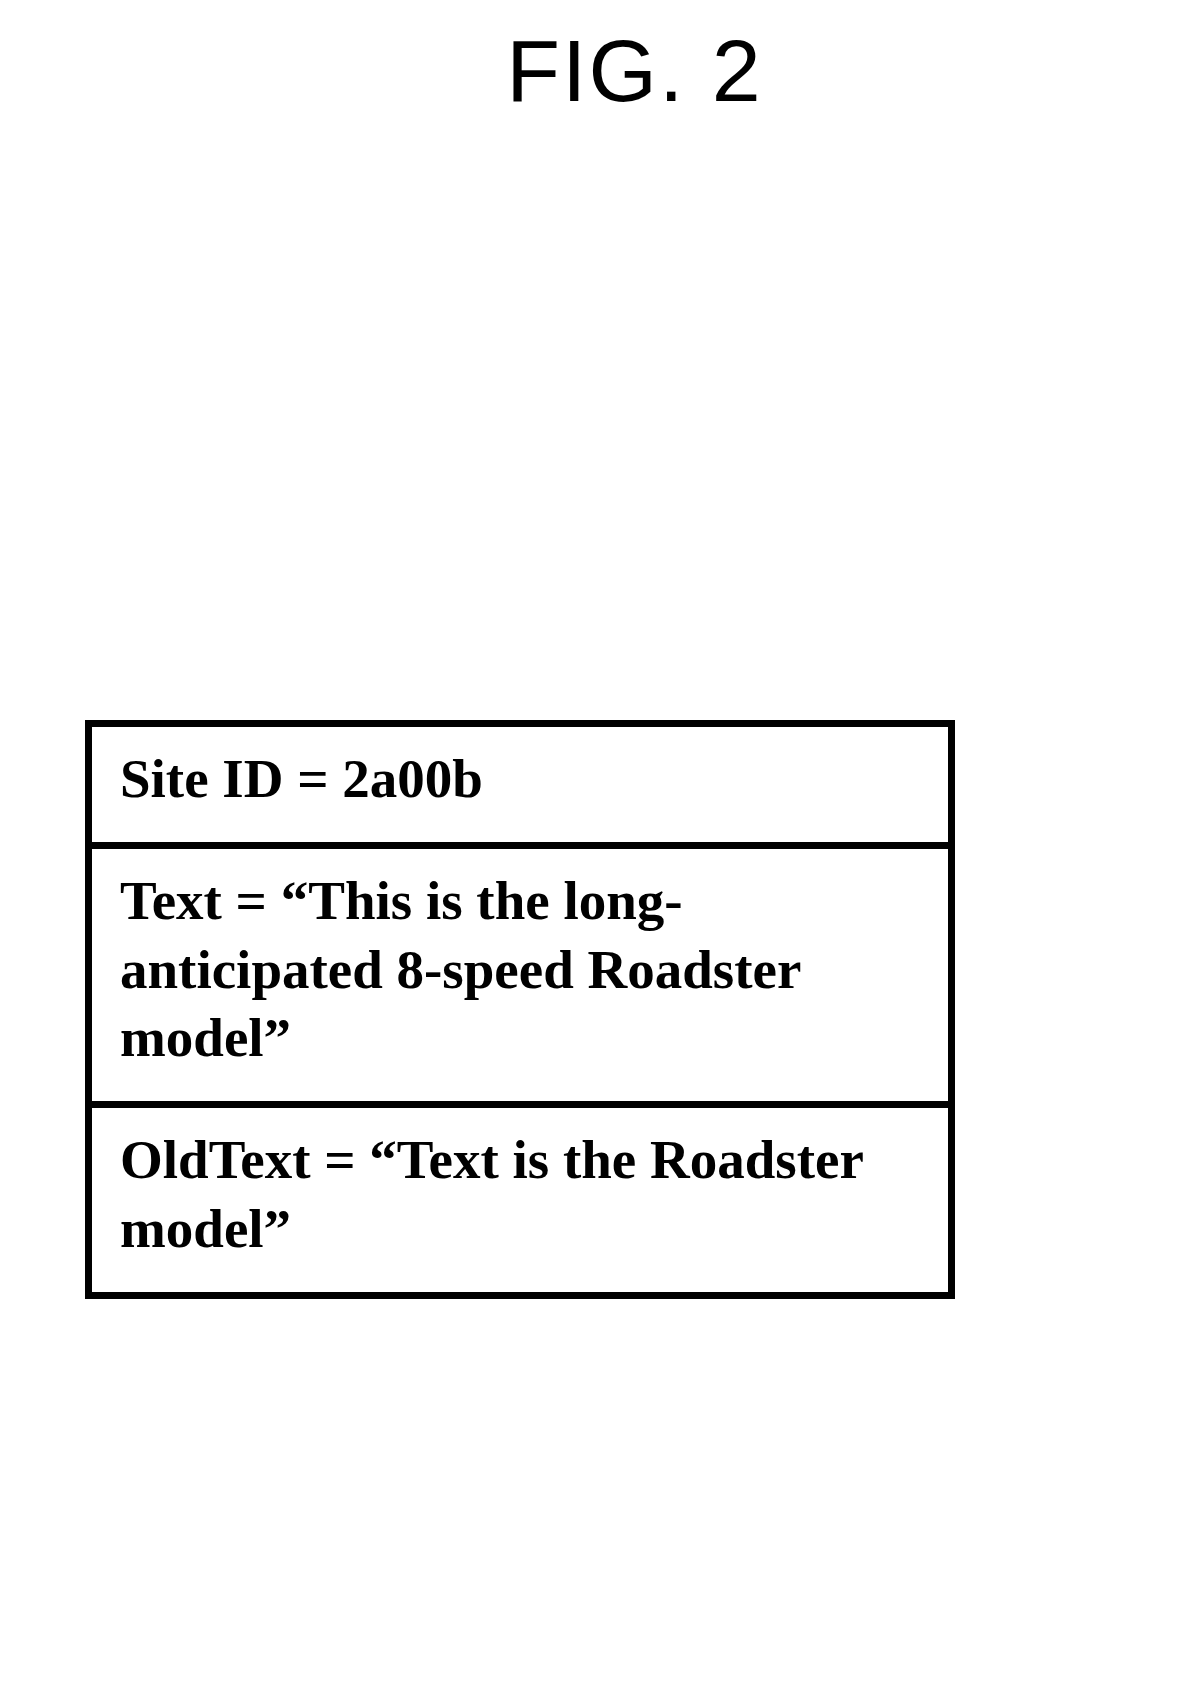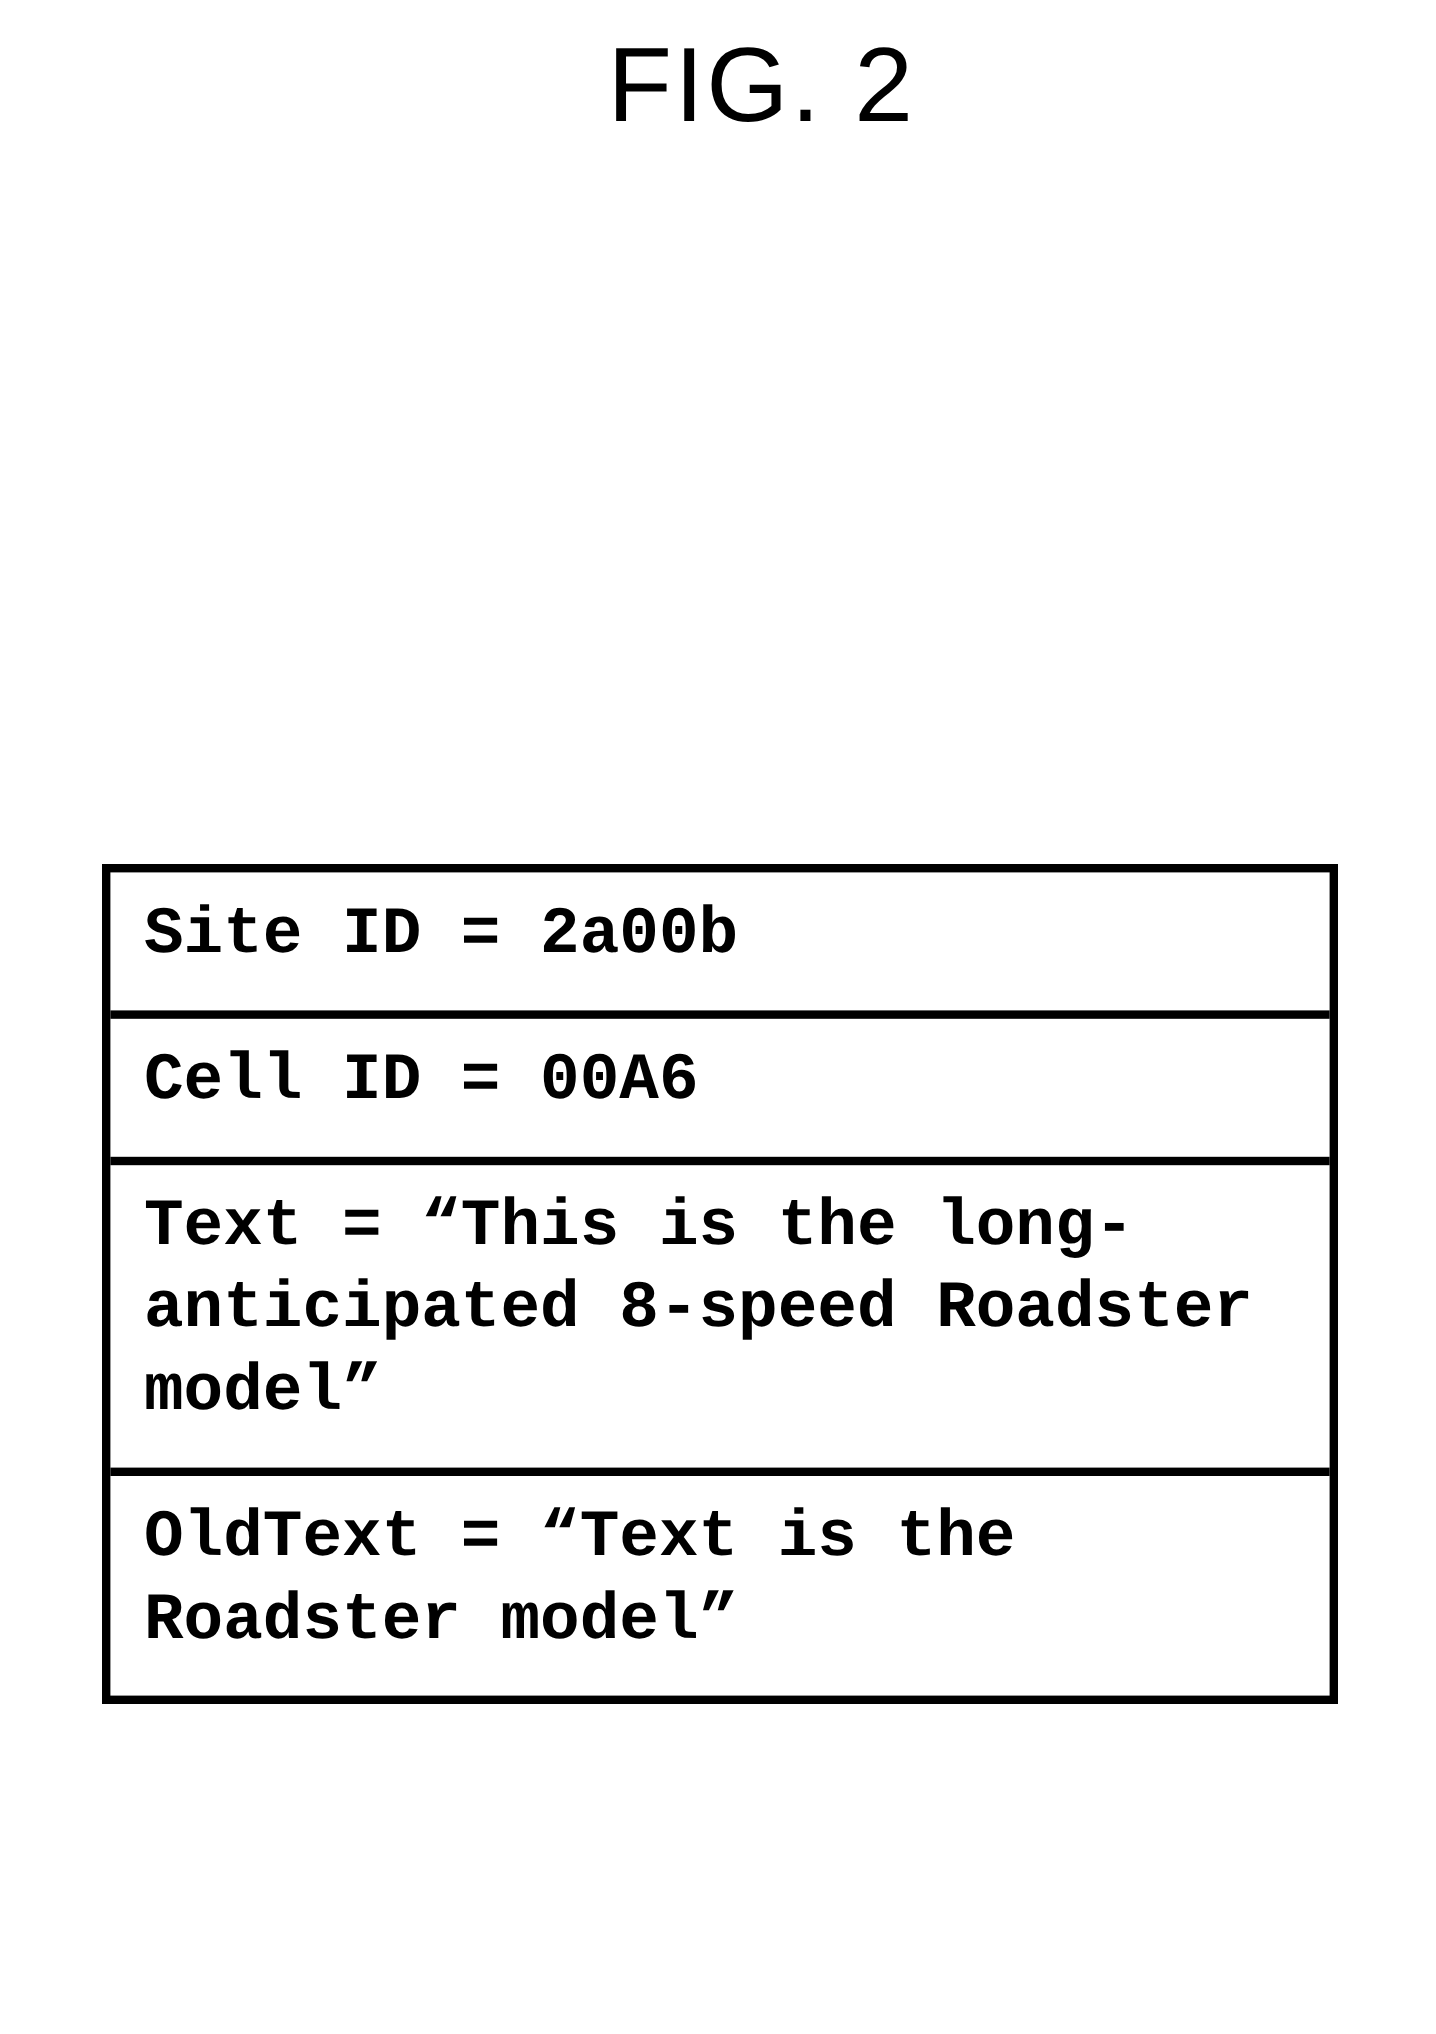--- a/index.html
+++ b/index.html
@@ -23,24 +23,23 @@
       font-size: 88px;
       font-weight: normal;
       font-family: Arial, Helvetica, sans-serif;
       letter-spacing: 2px;
       margin-left: 36px;
     }
     .data-table {
       position: absolute;
       top: 720px;
       left: 85px;
-      width: 1030px;
+      width: 870px;
       border: 7px solid #000;
       border-collapse: collapse;
-      font-family: Liberation Mono, monospace;
     }
     .data-row {
       border-bottom: 7px solid #000;
       padding: 18px 28px 28px 28px;
     }
     .data-row:last-child {
       border-bottom: none;
     }
     .row-text {
       font-size: 55px;
@@ -51,21 +50,18 @@
 </head>
 <body>
 
 <div class="figure-title">FIG. 2</div>
 
 <div class="data-table">
   <div class="data-row">
     <div class="row-text">Site ID = 2a00b</div>
   </div>
   <div class="data-row">
-    <div class="row-text">Cell ID = 00A6</div>
-  </div>
-  <div class="data-row">
     <div class="row-text">Text = “This is the long-anticipated 8-speed Roadster model”</div>
   </div>
   <div class="data-row">
     <div class="row-text">OldText = “Text is the Roadster model”</div>
   </div>
 </div>
 
 </body></html>

